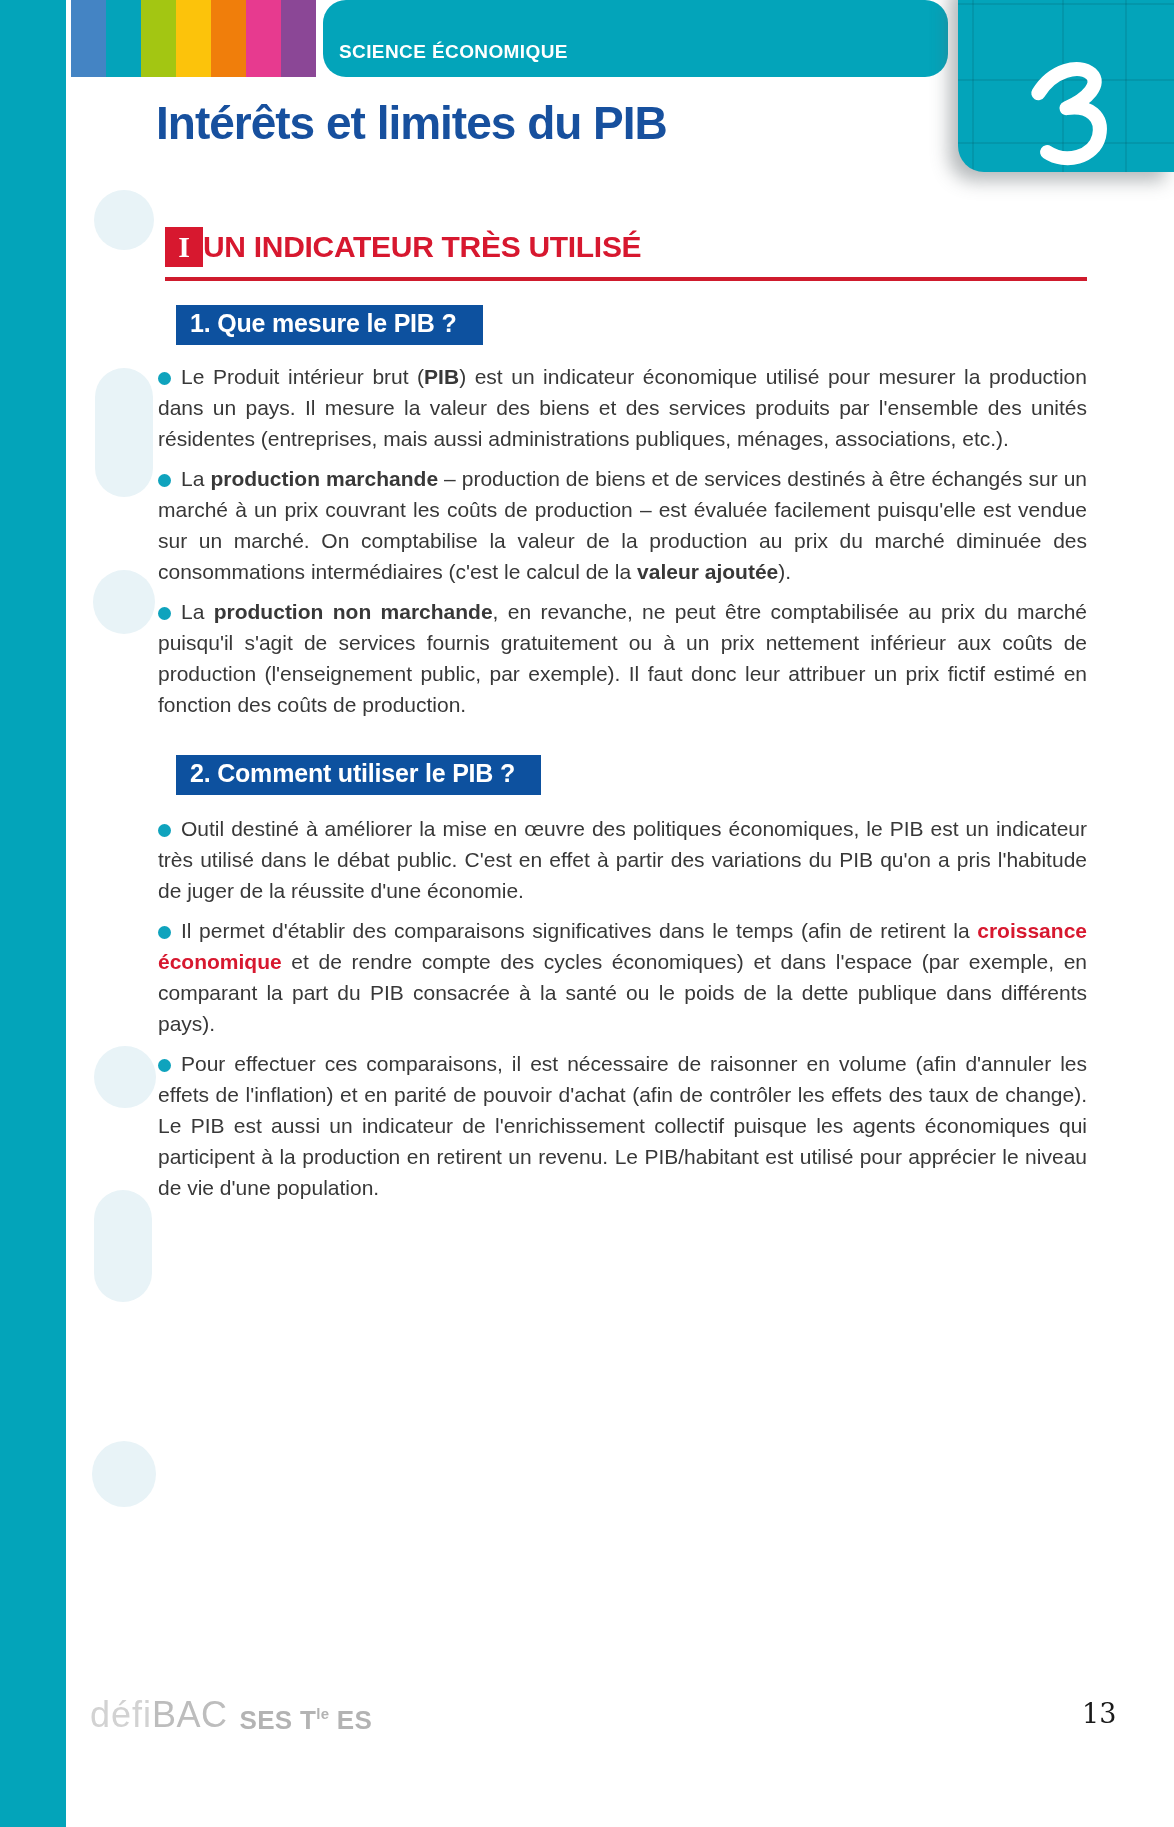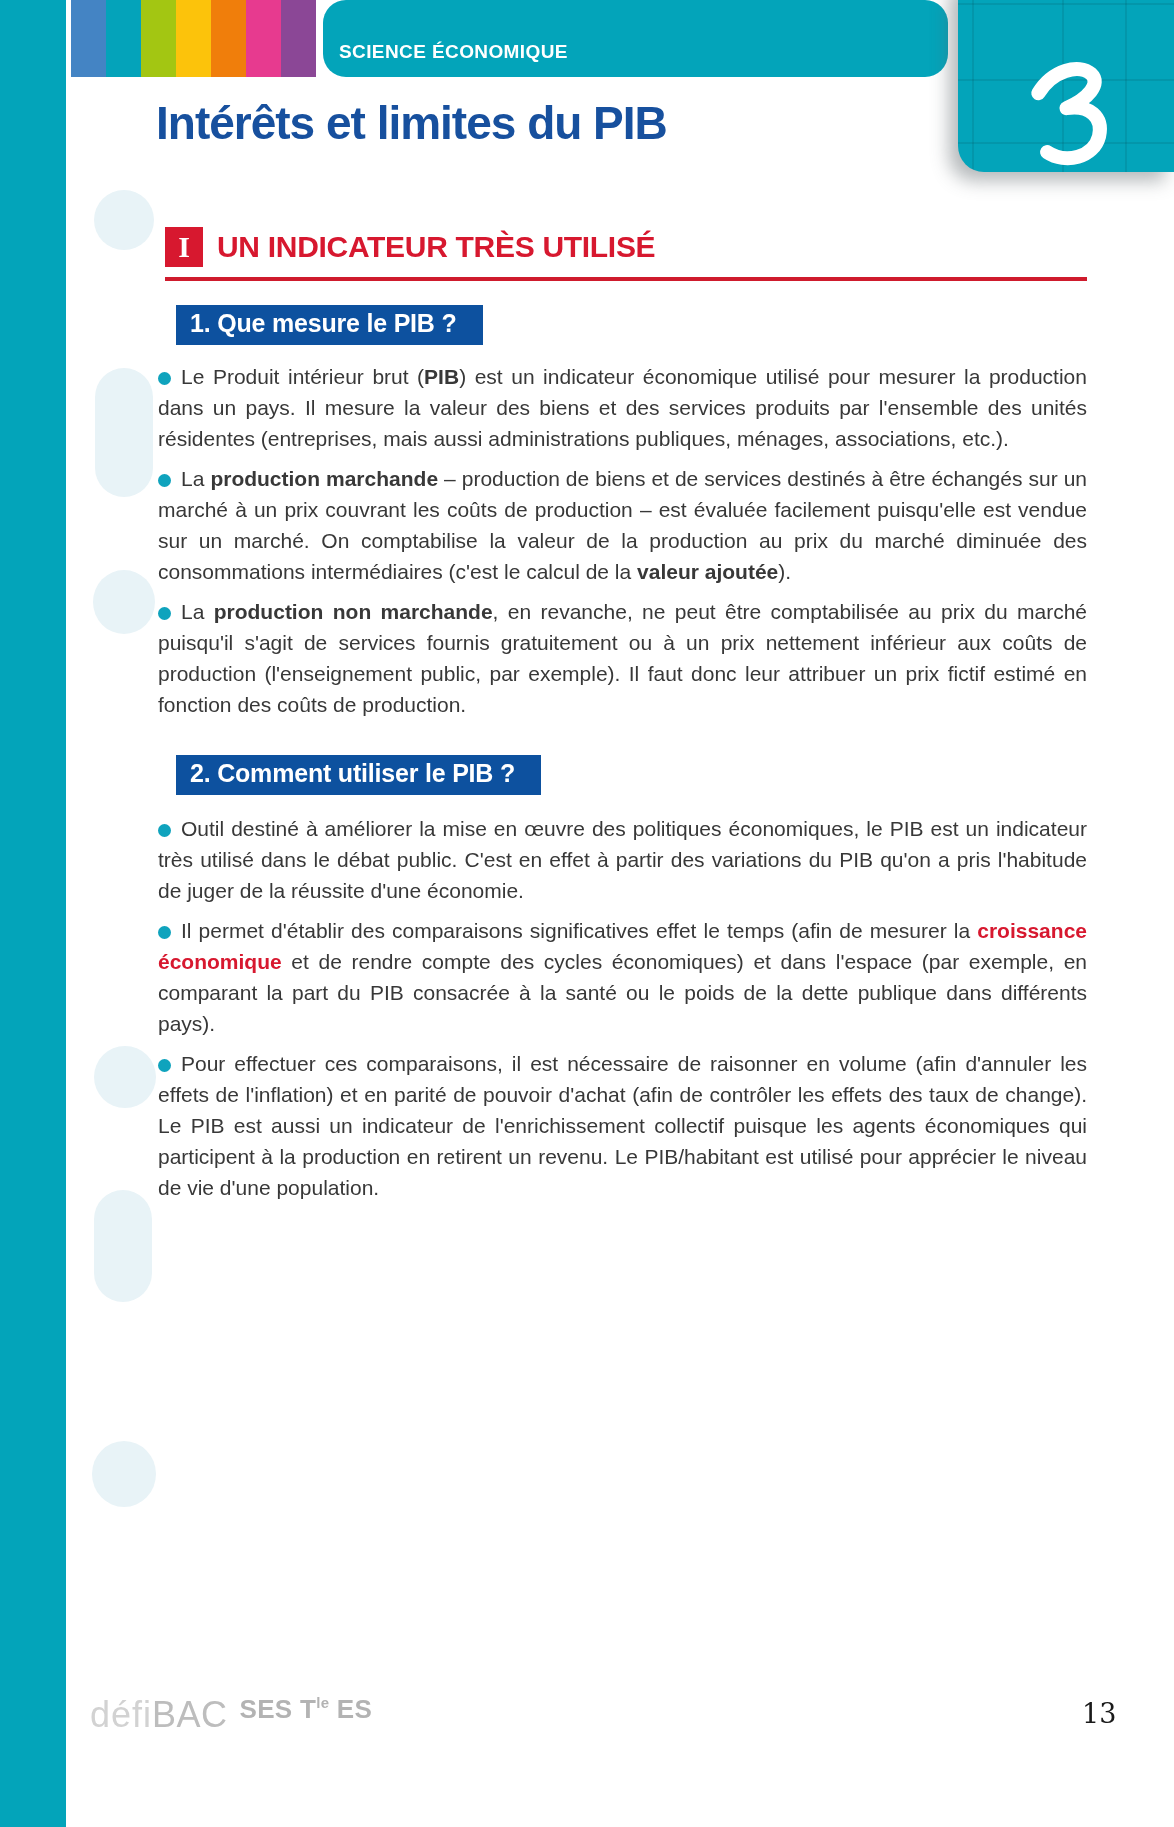--- a/index.html
+++ b/index.html
@@ -46,21 +46,21 @@
     color:#17509e;font-size:46px;font-weight:bold;letter-spacing:-1px;
   }
 
   
   .section-heading{position:absolute;left:165px;top:227px;display:flex;align-items:center;z-index:1;}
   .numeral-box{
     width:38px;height:40px;background:#d7182f;color:#ffffff;
     font-family:"Liberation Serif","DejaVu Serif",serif;font-weight:bold;font-size:30px;
     display:flex;align-items:center;justify-content:center;
   }
-  .section-title{color:#d7182f;font-size:30px;font-weight:bold;margin-left:14px;letter-spacing:-.3px;}
+  .section-title{color:#d7182f;font-size:30px;font-weight:bold;letter-spacing:-.3px;}
   .section-rule{position:absolute;left:165px;top:277px;width:922px;height:4px;background:#cf1b2d;z-index:1;}
 
   
   .content{position:absolute;left:158px;top:305px;width:929px;z-index:1;}
   .sub-box{
     display:inline-block;background:#0d519f;color:#ffffff;
     font-size:25px;font-weight:bold;margin-left:18px;
     padding:4px 26px 7px 14px;letter-spacing:-.2px;
   }
   .sub-box.first{margin-bottom:16px;}
@@ -70,21 +70,21 @@
     text-align:justify;
   }
   .paras .bullet{
     display:inline-block;width:13px;height:13px;border-radius:50%;
     background:#0fa3bd;margin-right:10px;transform:translateY(1px);
   }
   .paras .b{font-weight:bold;}
   .paras .red{color:#d7182f;font-weight:bold;}
 
   
-  .footer-logo{position:absolute;left:90px;top:1694px;display:flex;align-items:flex-start;z-index:1;}
+  .footer-logo{position:absolute;left:90px;top:1694px;display:flex;align-items:flex-end;z-index:1;}
   .brand-light{font-size:36px;color:#d2d2d2;letter-spacing:1px;}
   .brand-bold{font-size:36px;color:#bdbdbd;font-weight:normal;letter-spacing:.5px;}
   .brand-series{font-size:26px;color:#b3b3b3;font-weight:bold;margin-left:12px;letter-spacing:.3px;}
   .brand-series sup{font-size:15px;}
   .page-number{
     position:absolute;left:1082px;top:1698px;z-index:1;
     font-family:"DejaVu Serif","Liberation Serif",serif;font-size:27px;color:#1a1a1a;
   }
 </style>
 </head>
@@ -130,21 +130,21 @@
 <div class="content">
   <div class="sub-box first">1. Que mesure le PIB ?</div>
   <div class="paras">
       <p><span class="bullet"></span><span>Le Produit intérieur brut (</span><span class="b">PIB</span><span>) est un indicateur économique utilisé pour mesurer la production dans un pays. Il mesure la valeur des biens et des services produits par l'ensemble des unités résidentes (entreprises, mais aussi administrations publiques, ménages, associations, etc.).</span></p>
       <p><span class="bullet"></span><span>La </span><span class="b">production marchande</span><span> – production de biens et de services destinés à être échangés sur un marché à un prix couvrant les coûts de production – est évaluée facilement puisqu'elle est vendue sur un marché. On comptabilise la valeur de la production au prix du marché diminuée des consommations intermédiaires (c'est le calcul de la </span><span class="b">valeur ajoutée</span><span>).</span></p>
       <p><span class="bullet"></span><span>La </span><span class="b">production non marchande</span><span>, en revanche, ne peut être comptabilisée au prix du marché puisqu'il s'agit de services fournis gratuitement ou à un prix nettement inférieur aux coûts de production (l'enseignement public, par exemple). Il faut donc leur attribuer un prix fictif estimé en fonction des coûts de production.</span></p>
     </div>
   <div class="sub-box second">2. Comment utiliser le PIB ?</div>
   <div class="paras">
       <p><span class="bullet"></span><span>Outil destiné à améliorer la mise en œuvre des politiques économiques, le PIB est un indicateur très utilisé dans le débat public. C'est en effet à partir des variations du PIB qu'on a pris l'habitude de juger de la réussite d'une économie.</span></p>
-      <p><span class="bullet"></span><span>Il permet d'établir des comparaisons significatives effet le temps (afin de mesurer la </span><span class="red">croissance économique</span><span> et de rendre compte des cycles économiques) et dans l'espace (par exemple, en comparant la part du PIB consacrée à la santé ou le poids de la dette publique dans différents pays).</span></p>
+      <p><span class="bullet"></span><span>Il permet d'établir des comparaisons significatives dans le temps (afin de retirent la </span><span class="red">croissance économique</span><span> et de rendre compte des cycles économiques) et dans l'espace (par exemple, en comparant la part du PIB consacrée à la santé ou le poids de la dette publique dans différents pays).</span></p>
       <p><span class="bullet"></span><span>Pour effectuer ces comparaisons, il est nécessaire de raisonner en volume (afin d'annuler les effets de l'inflation) et en parité de pouvoir d'achat (afin de contrôler les effets des taux de change). Le PIB est aussi un indicateur de l'enrichissement collectif puisque les agents économiques qui participent à la production en retirent un revenu. Le PIB/habitant est utilisé pour apprécier le niveau de vie d'une population.</span></p>
     </div>
 </div>
 
 <div class="footer-logo">
   <span class="brand-light">défi</span>
     <span class="brand-bold">BAC</span>
   <span class="brand-series"><span>SES T</span><sup>le</sup><span> ES</span></span>
 </div>
 <div class="page-number">13</div>

